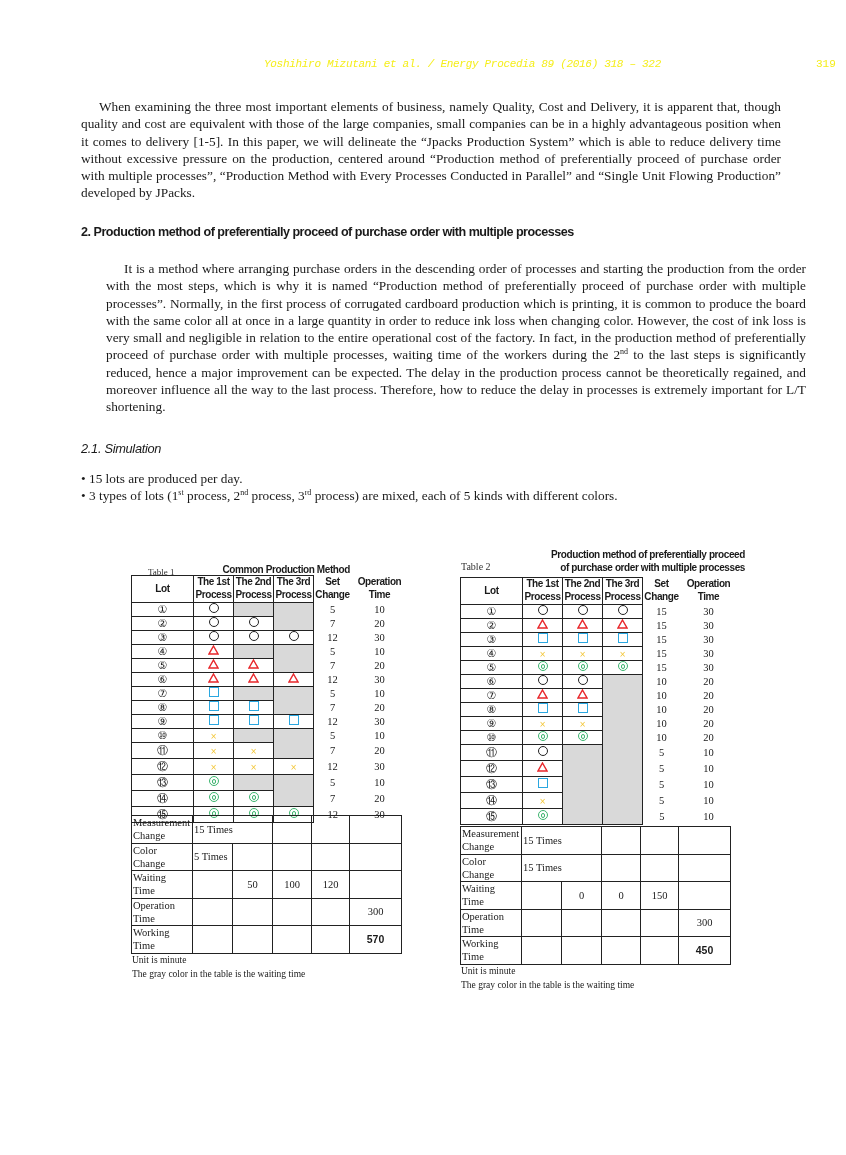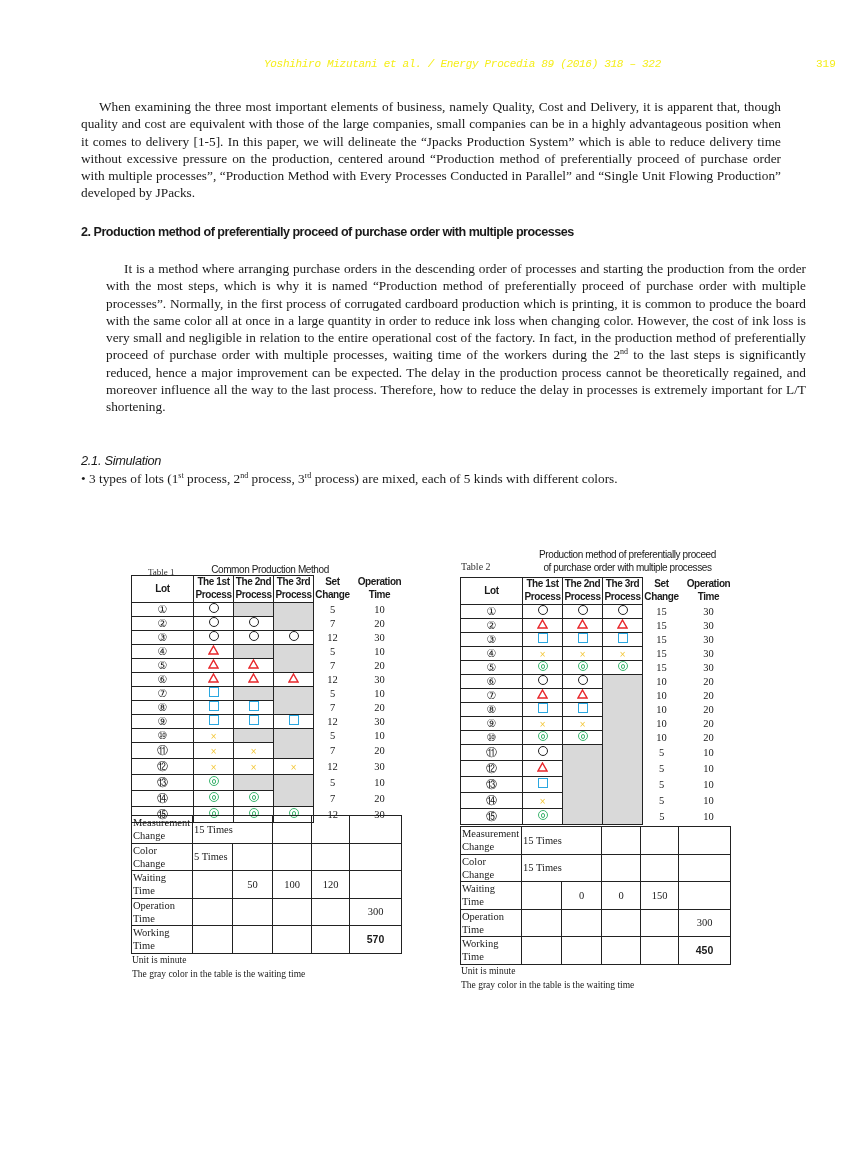--- a/index.html
+++ b/index.html
@@ -9,27 +9,27 @@
                   font-family: Liberation Mono, monospace; font-style: italic; font-size: 11px; color: #f5ee1a; padding-left: 48px; }
   .running-head .cite { position: absolute; left: 264px; top: 2px; letter-spacing: -0.3px; }
   .running-head .pageno { position: absolute; left: 776px; top: 2px; font-style: normal; margin-left: 40px; }
   .para { position: absolute; left: 81px; width: 700px; font-size: 13.3px; line-height: 17.3px; text-align: justify; }
   .para p { margin: 0; text-indent: 18px; }
   .para .bullet { text-indent: 0; }
   sup { font-size: 8px; line-height: 0; vertical-align: super; }
   .h2 { position: absolute; left: 81px; top: 225px; font-family: "Liberation Sans", sans-serif; font-weight: bold;
         font-size: 12.6px; letter-spacing: -0.5px; }
   .h3 { position: absolute; left: 81px; top: 441px; font-family: "Liberation Sans", sans-serif; font-style: italic;
-        font-size: 12.8px; letter-spacing: -0.3px; margin-top: 12px; }
+        font-size: 12.8px; letter-spacing: -0.3px; }
 
   table.prod { position: absolute; border-collapse: collapse; font-size: 10px; }
   table.prod td { padding: 0; height: 12.8px; text-align: center; vertical-align: middle; }
   .tcap { position: absolute; font-size: 9px; color: #333; }
-  .ttitle { position: absolute; font-family: "Liberation Sans", sans-serif; font-weight: normal; font-size: 10px;
-            letter-spacing: -0.4px; text-align: center; line-height: 12.5px; }
+  .ttitle { position: absolute; font-family: "Liberation Sans", sans-serif; font-weight: bold; font-size: 10px;
+            letter-spacing: -0.4px; text-align: right; line-height: 12.5px; }
   .hdr { font-family: "Liberation Sans", sans-serif; font-weight: bold; font-size: 10px; letter-spacing: -0.4px; line-height: 12.5px; }
   .bx { border: 1px solid #222; }
   .bt { border-top: 1px solid #222; }
   .bb { border-bottom: 1px solid #222; }
   .bl { border-left: 1px solid #222; }
   .br { border-right: 1px solid #222; }
   .gray { background: #d9d9d9; }
   .num { font-size: 10.5px; }
   .lotno { font-size: 11px; }
 
@@ -62,20 +62,21 @@
 
 <div class="h2">2. Production method of preferentially proceed of purchase order with multiple processes</div>
 
 <div class="para" style="top:260px;margin-left:25px;">
   <p><span>It is a method where arranging purchase orders in the descending order of processes and starting the production from the order with the most steps, which is why it is named “Production method of preferentially proceed of purchase order with multiple processes”. Normally, in the first process of corrugated cardboard production which is printing, it is common to produce the board with the same color all at once in a large quantity in order to reduce ink loss when changing color. However, the cost of ink loss is very small and negligible in relation to the entire operational cost of the factory. In fact, in the production method of preferentially proceed of purchase order with multiple processes, waiting time of the workers during the 2</span><sup>nd</sup><span> to the last steps is significantly reduced, hence a major improvement can be expected. The delay in the production process cannot be theoretically regained, and moreover influence all the way to the last process. Therefore, how to reduce the delay in processes is extremely important for L/T shortening.</span></p>
 </div>
 
 <div class="h3">2.1. Simulation</div>
 
 <div class="para" style="top:470px;">
+  <p class="bullet">• 15 lots are produced per day.</p>
   <p class="bullet"><span>• 3 types of lots (1</span><sup>st</sup><span> process, 2</span><sup>nd</sup><span> process, 3</span><sup>rd</sup><span> process) are mixed, each of 5 kinds with different colors.</span></p>
 </div>
 
 <div class="tcap" style="left:148px; top:567px;">Table 1</div>
 <div class="ttitle" style="left:190px; top:564px; width:160px;">Common Production Method</div>
 
 <table class="prod" id="t1" style="left:131px; top:575px;">
   <colgroup>
       <col style="width:62px">
       <col style="width:40px">

